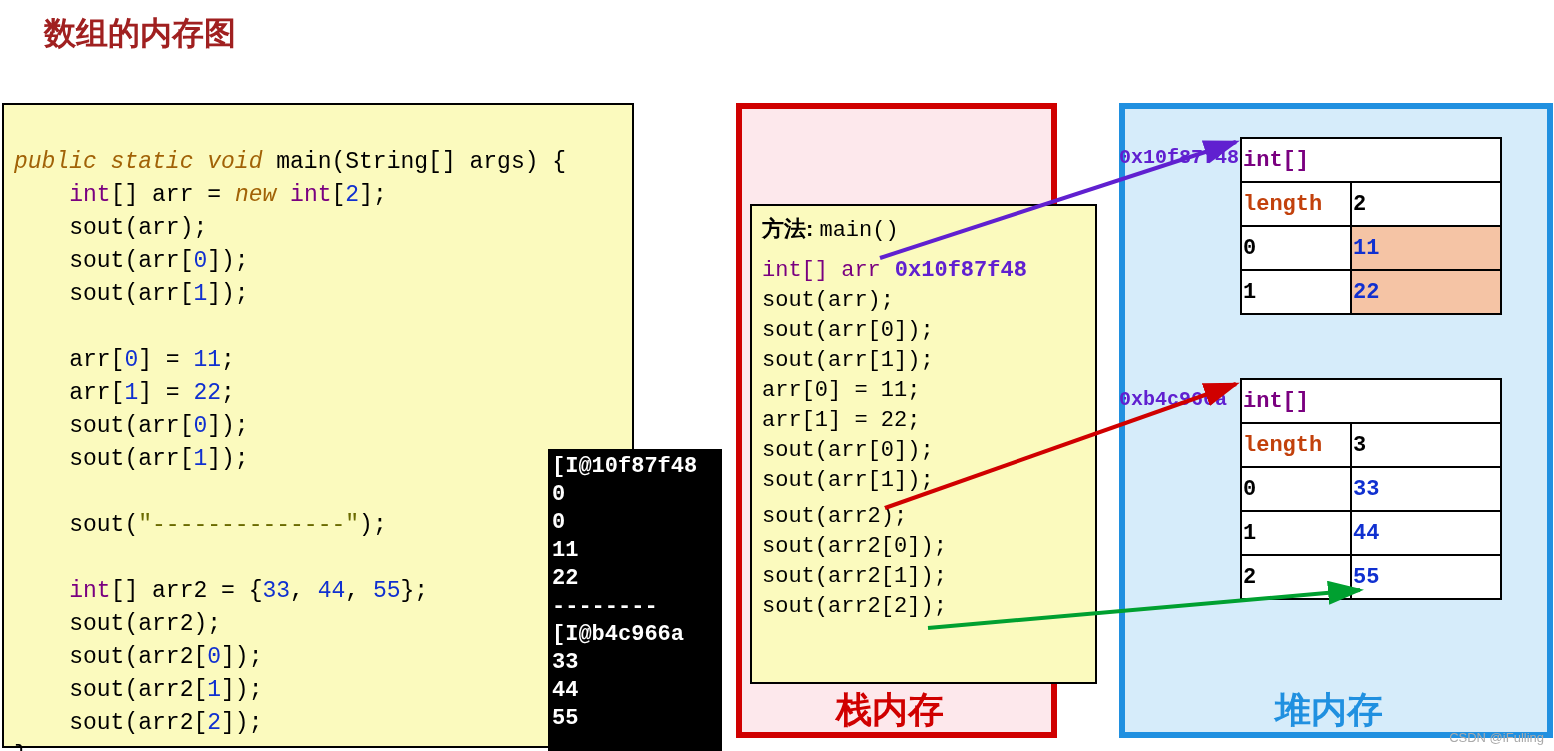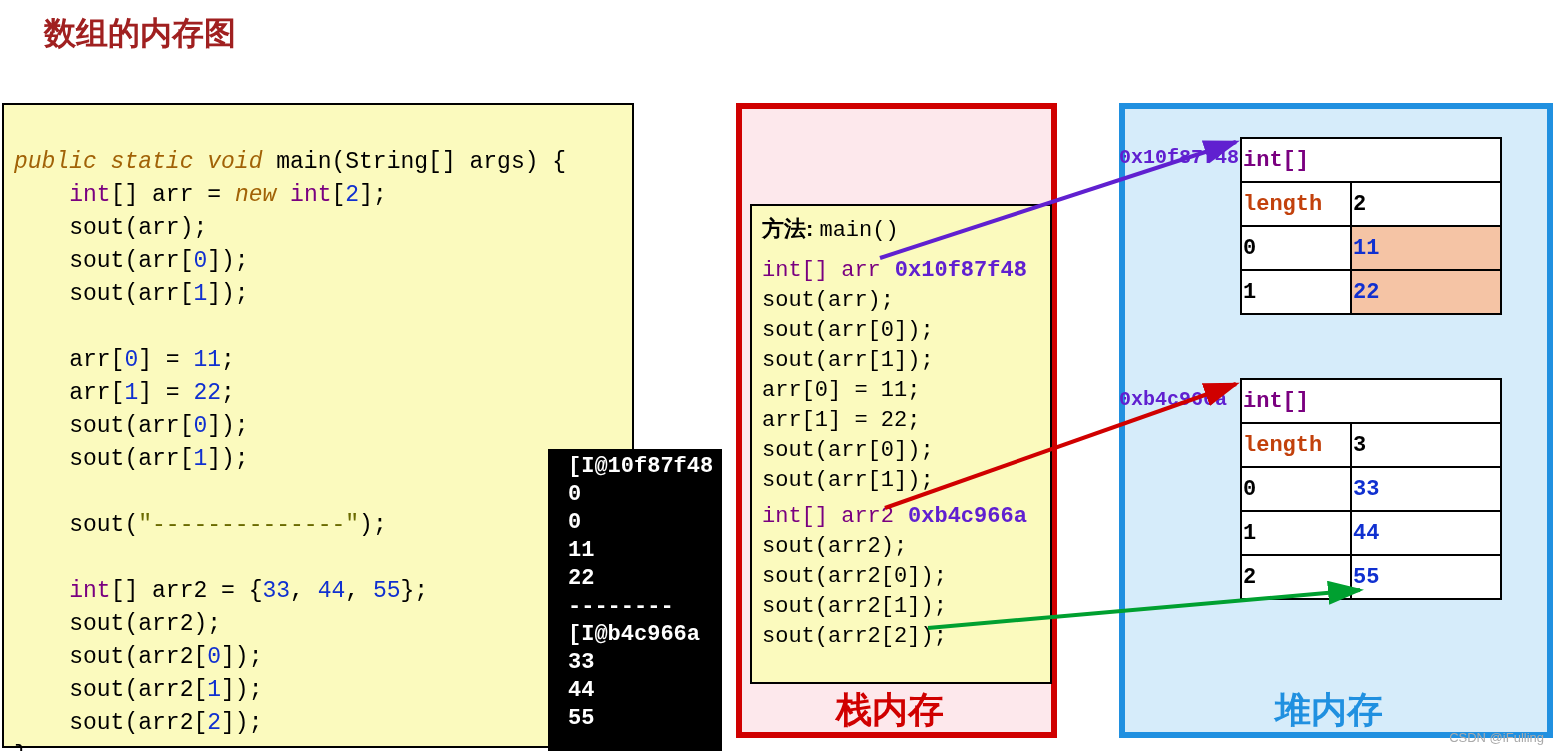--- a/index.html
+++ b/index.html
@@ -54,21 +54,21 @@
     position: absolute;
     left: 548px;
     top: 449px;
     width: 174px;
     height: 302px;
     background: #000;
     color: #fff;
     font-size: 22px;
     font-weight: bold;
     line-height: 28px;
-    padding: 4px 20px;
+    padding: 4px 4px;
     white-space: pre;
     z-index: 3;
   }
 
   .stack-region {
     position: absolute;
     left: 736px;
     top: 103px;
     width: 321px;
     height: 635px;
@@ -81,21 +81,21 @@
     top: 686px;
     font-size: 36px;
     color: #d00000;
     font-weight: bold;
     font-family: Liberation Sans, sans-serif;
   }
   .stack-box {
     position: absolute;
     left: 750px;
     top: 204px;
-    width: 302px;
+    width: 347px;
     height: 480px;
     background: #fbfabe;
     border: 2px solid #000;
     font-size: 22px;
     line-height: 30px;
     padding: 8px 10px;
     white-space: nowrap;
     z-index: 2;
   }
   .stack-box .lbl { font-family: "Microsoft YaHei", sans-serif; font-weight: bold; }
@@ -207,21 +207,20 @@
 <div style="height:10px"></div>
 <div><span class="decl">int[] arr</span><span class="addr">0x10f87f48</span></div>
 <div>sout(arr);</div>
 <div>sout(arr[0]);</div>
 <div>sout(arr[1]);</div>
 <div>arr[0] = 11;</div>
 <div>arr[1] = 22;</div>
 <div>sout(arr[0]);</div>
 <div>sout(arr[1]);</div>
 <div style="height:6px"></div>
-<div><span class="decl">int[] arr2</span><span class="addr">0xb4c966a</span></div>
 <div>sout(arr2);</div>
 <div>sout(arr2[0]);</div>
 <div>sout(arr2[1]);</div>
 <div>sout(arr2[2]);</div>
 </div>
 
 <div class="heap-region"></div>
 <div class="heap-label">堆内存</div>
 
 <div class="heap-addr" style="left:1119px;top:146px">0x10f87f48</div>

